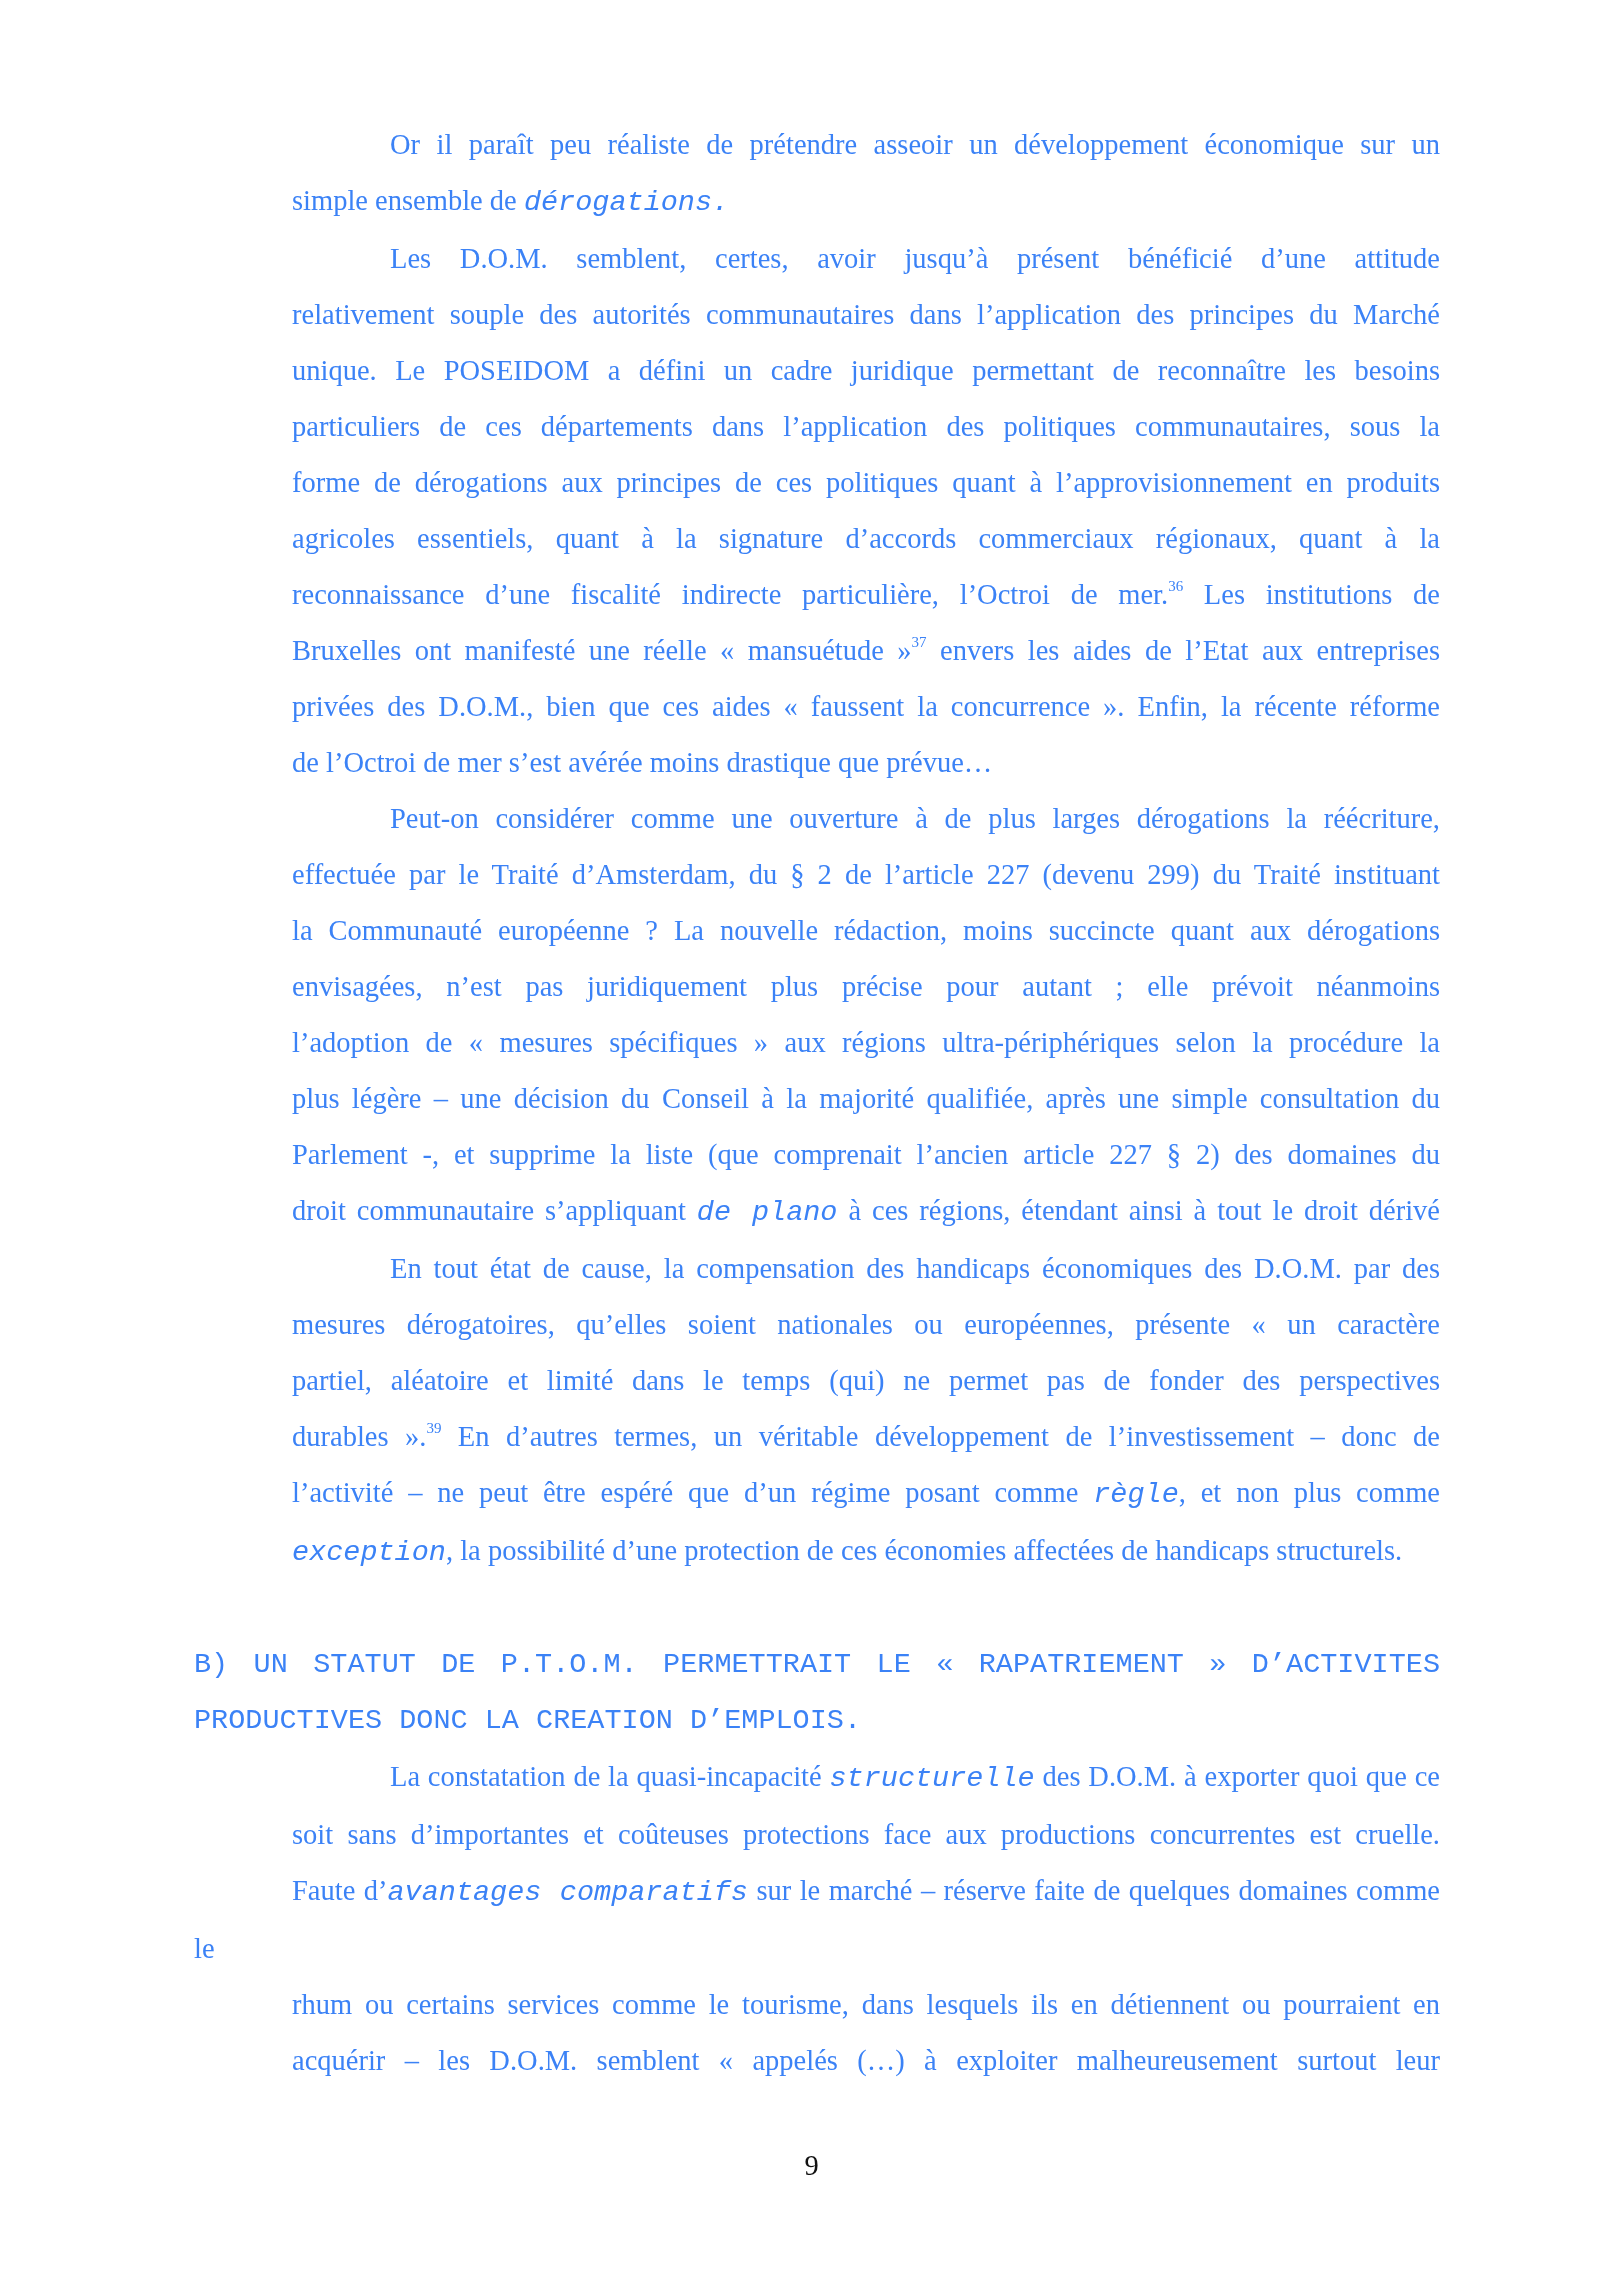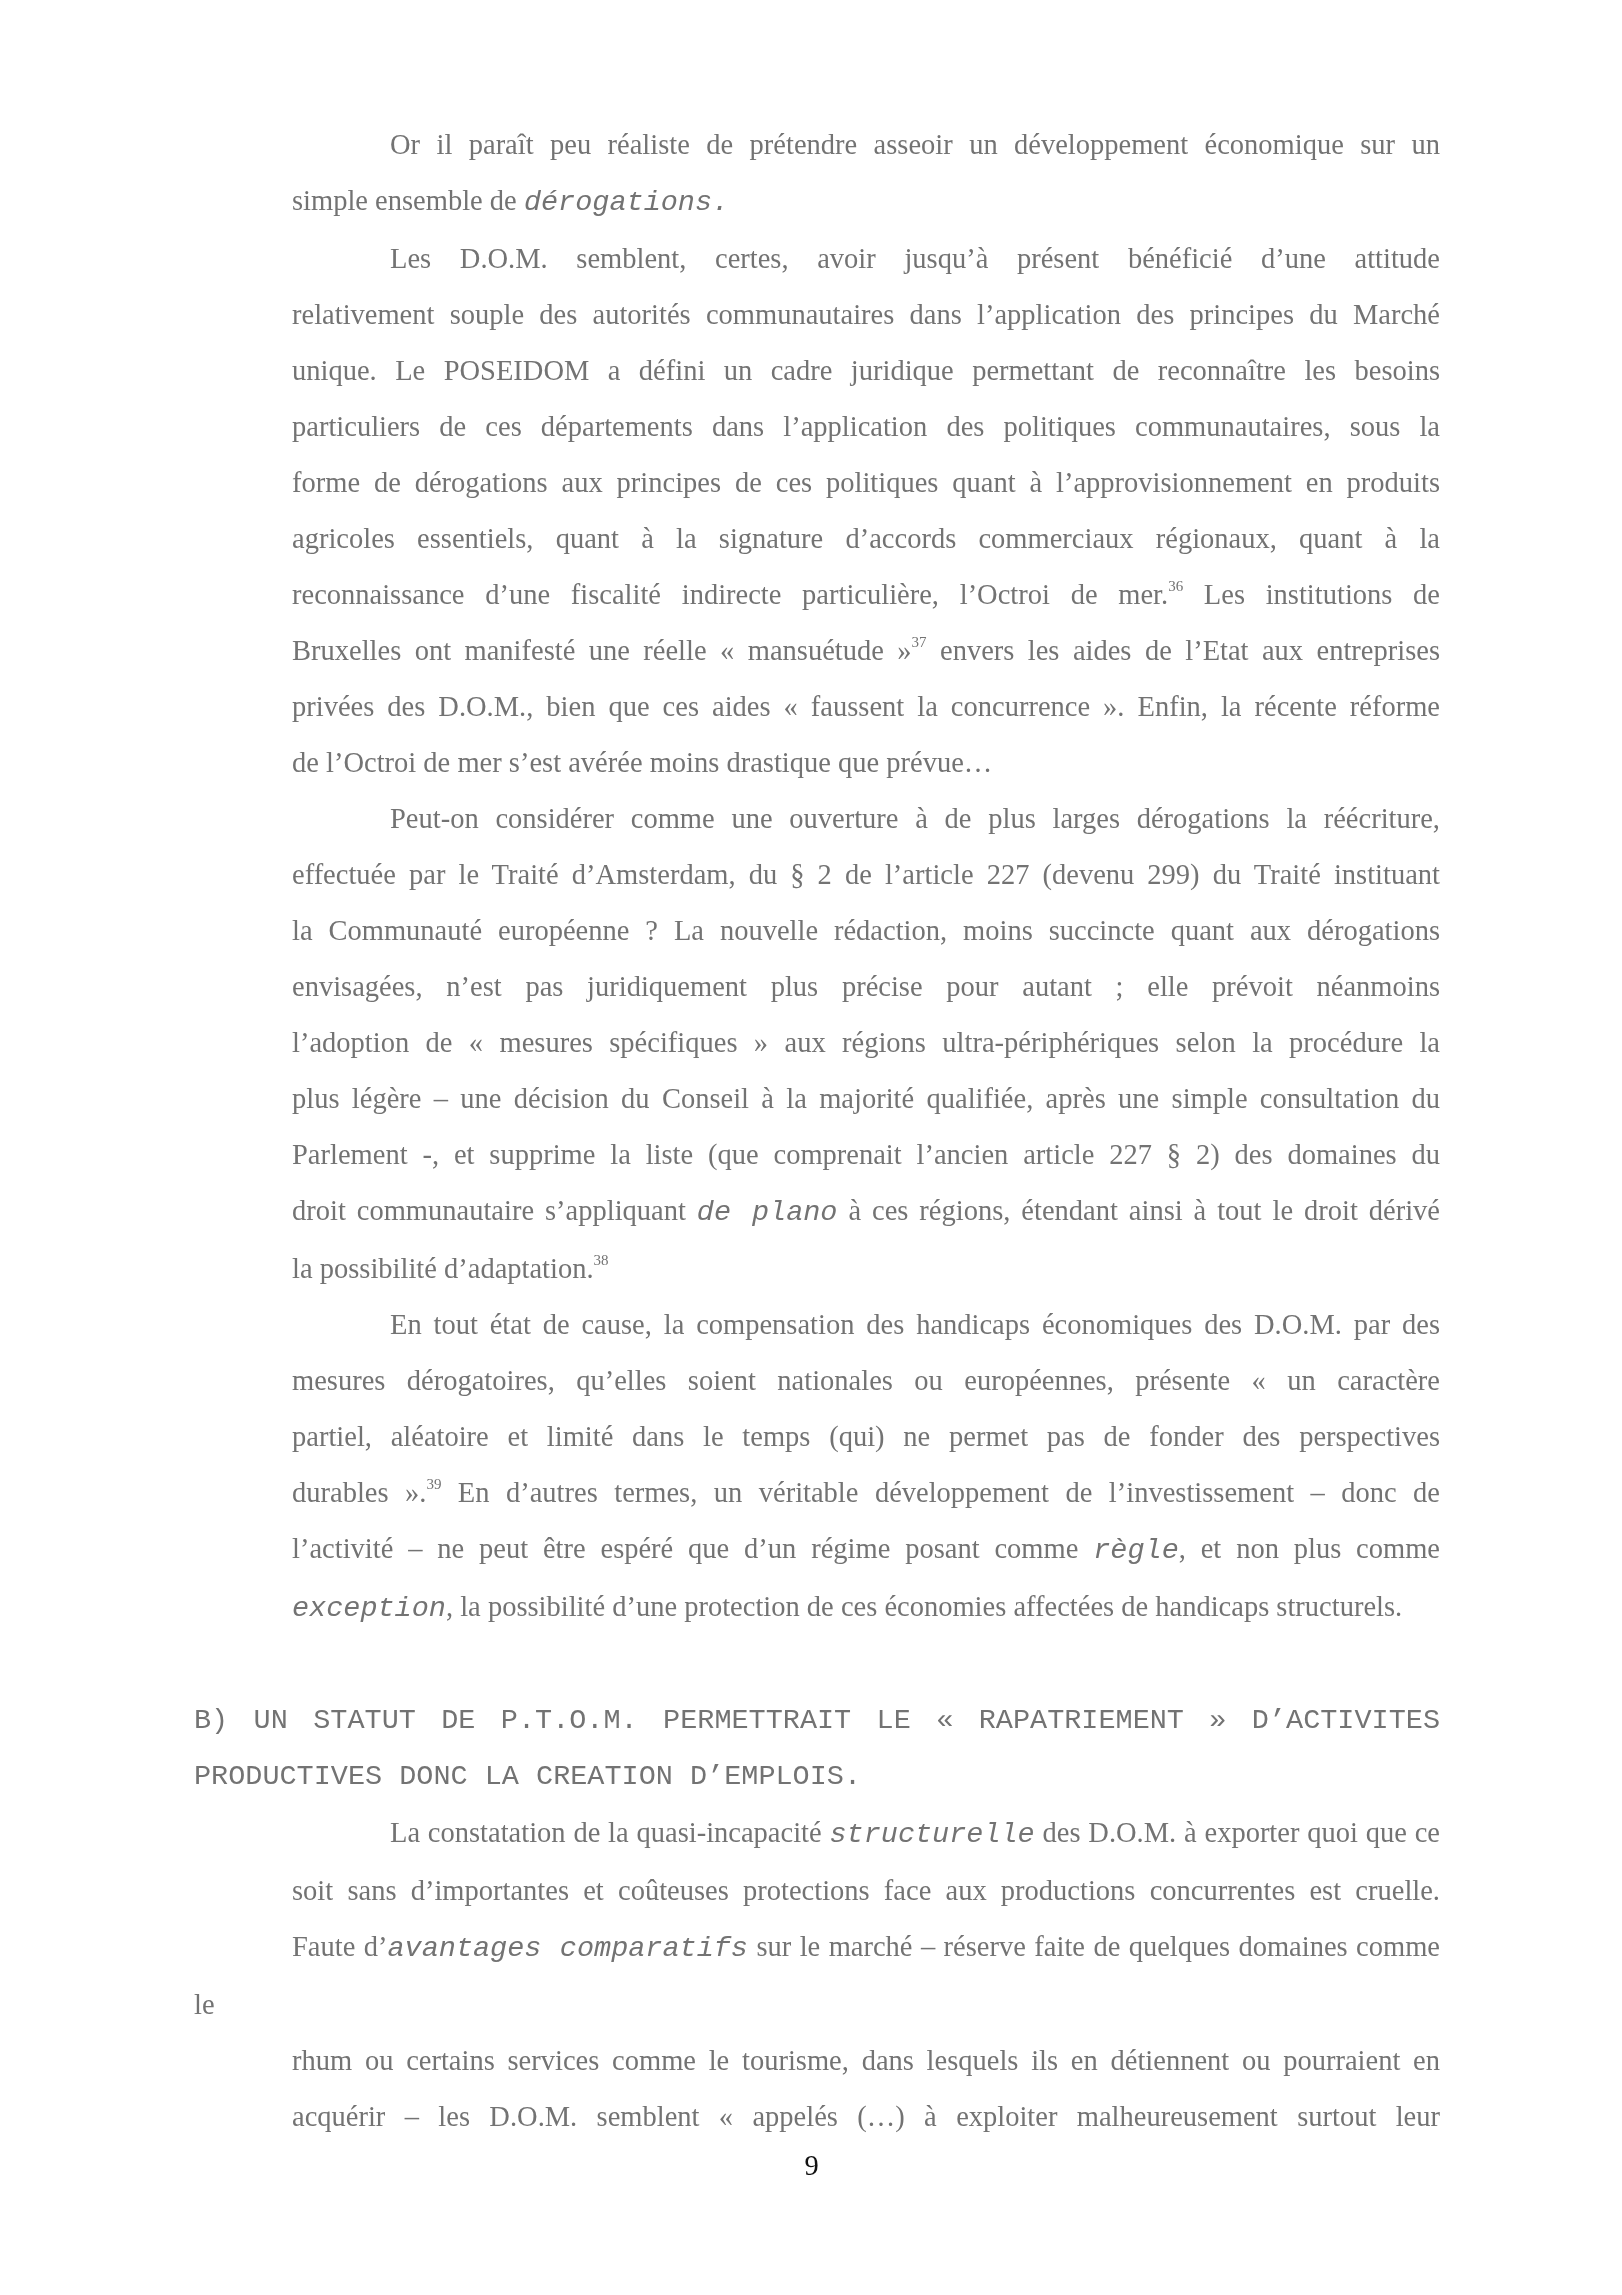--- a/index.html
+++ b/index.html
@@ -1,20 +1,20 @@
 <!DOCTYPE html>
 <html style="font-size:7.9px"><head>
 <meta charset="utf-8">
 <style>
   html, body { margin: 0; padding: 0; background: #ffffff; }
   body { width: 1623px; height: 2295px; position: relative; overflow: hidden; }
   .page {
     position: absolute; left: 194px; top: 117px; width: 1246px;
     font-family: "Liberation Serif", "DejaVu Serif", serif;
-    font-size: 28.5px; line-height: 56px; color: #737373;
+    font-size: 28.5px; line-height: 56px; color: #3b82f6;
   }
   .para { margin: 0; text-align: justify; text-indent: 98px; }
   .heading { margin: 0; text-align: justify; text-indent: 0; margin-top: 56px; font-family: Liberation Mono, monospace; }
   sup { font-size: 15px; line-height: 0; position: relative; top: -2.9px; vertical-align: super; }
   em { font-style: italic; font-family: Liberation Mono, monospace; }
   .line { display: block; text-align: justify; text-align-last: justify; }
   .line.end { text-align-last: left; }
   .line.indent { padding-left: 98px; }
   .page-number {
     position: absolute; left: 0; width: 1623px; top: 2150px; text-align: center;
@@ -44,21 +44,20 @@
       </div>
       <div class="para">
         <span class="line indent"><span>Peut-on considérer comme une ouverture à de plus larges dérogations la réécriture,</span></span>
         <span class="line"><span>effectuée par le Traité d’Amsterdam, du § 2 de l’article 227 (devenu 299) du Traité instituant</span></span>
         <span class="line"><span>la Communauté européenne ? La nouvelle rédaction, moins succincte quant aux dérogations</span></span>
         <span class="line"><span>envisagées, n’est pas juridiquement plus précise pour autant ; elle prévoit néanmoins</span></span>
         <span class="line"><span>l’adoption de « mesures spécifiques » aux régions ultra-périphériques selon la procédure la</span></span>
         <span class="line"><span>plus légère – une décision du Conseil à la majorité qualifiée, après une simple consultation du</span></span>
         <span class="line"><span>Parlement -, et supprime la liste (que comprenait l’ancien article 227 § 2) des domaines du</span></span>
         <span class="line"><span>droit communautaire s’appliquant </span><em>de plano</em><span> à ces régions, étendant ainsi à tout le droit dérivé</span></span>
-        <span class="line end"><span>la possibilité d’adaptation.</span><sup>38</sup></span>
       </div>
       <div class="para">
         <span class="line indent"><span>En tout état de cause, la compensation des handicaps économiques des D.O.M. par des</span></span>
         <span class="line"><span>mesures dérogatoires, qu’elles soient nationales ou européennes, présente « un caractère</span></span>
         <span class="line"><span>partiel, aléatoire et limité dans le temps (qui) ne permet pas de fonder des perspectives</span></span>
         <span class="line"><span>durables ».</span><sup>39</sup><span> En d’autres termes, un véritable développement de l’investissement – donc de</span></span>
         <span class="line"><span>l’activité – ne peut être espéré que d’un régime posant comme </span><em>règle</em><span>, et non plus comme</span></span>
         <span class="line end"><em>exception</em><span>, la possibilité d’une protection de ces économies affectées de handicaps structurels.</span></span>
       </div>
     </div>

